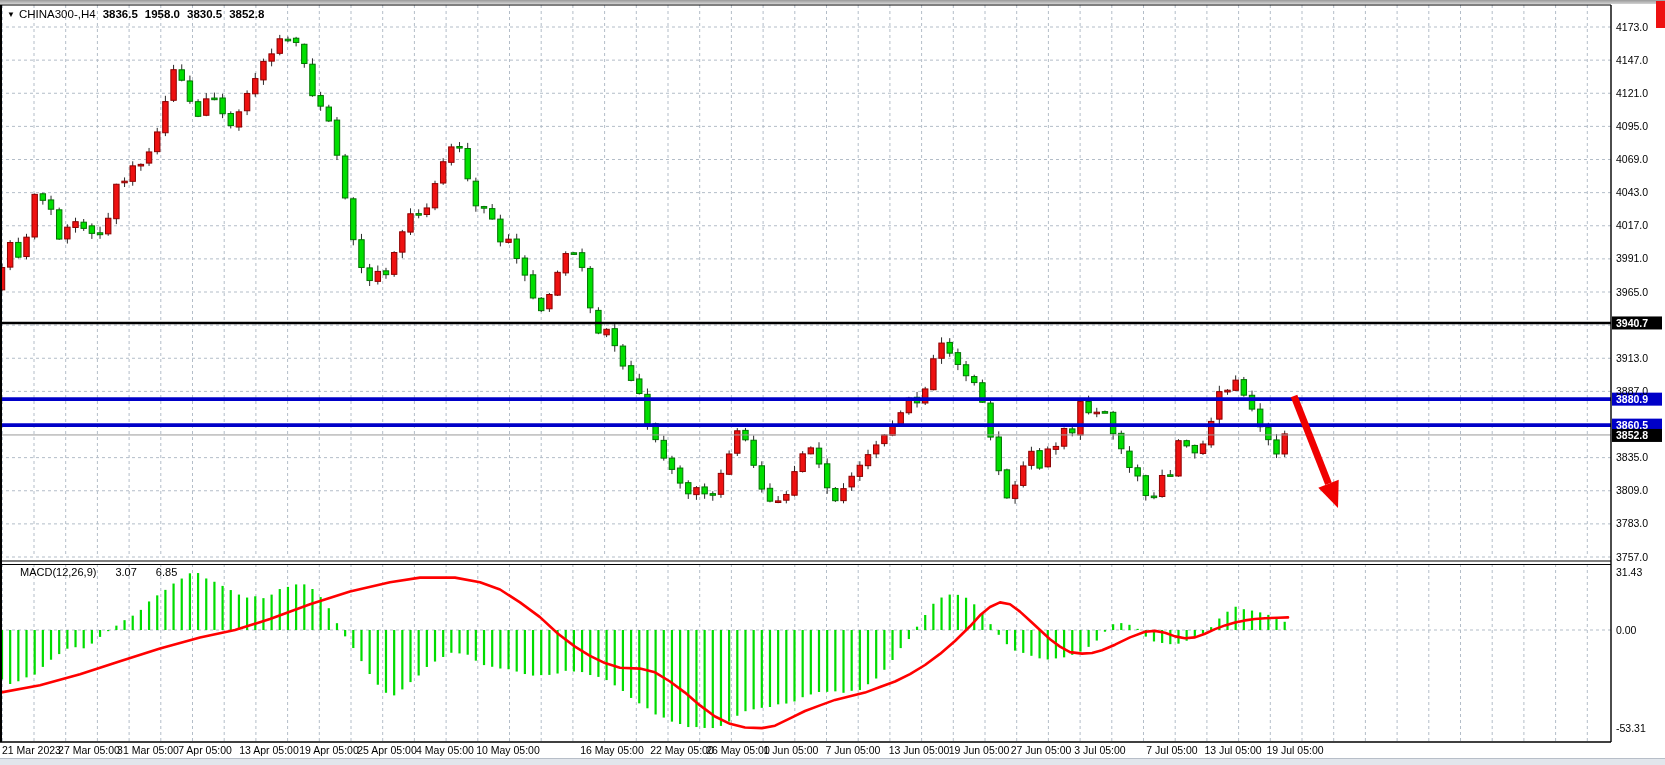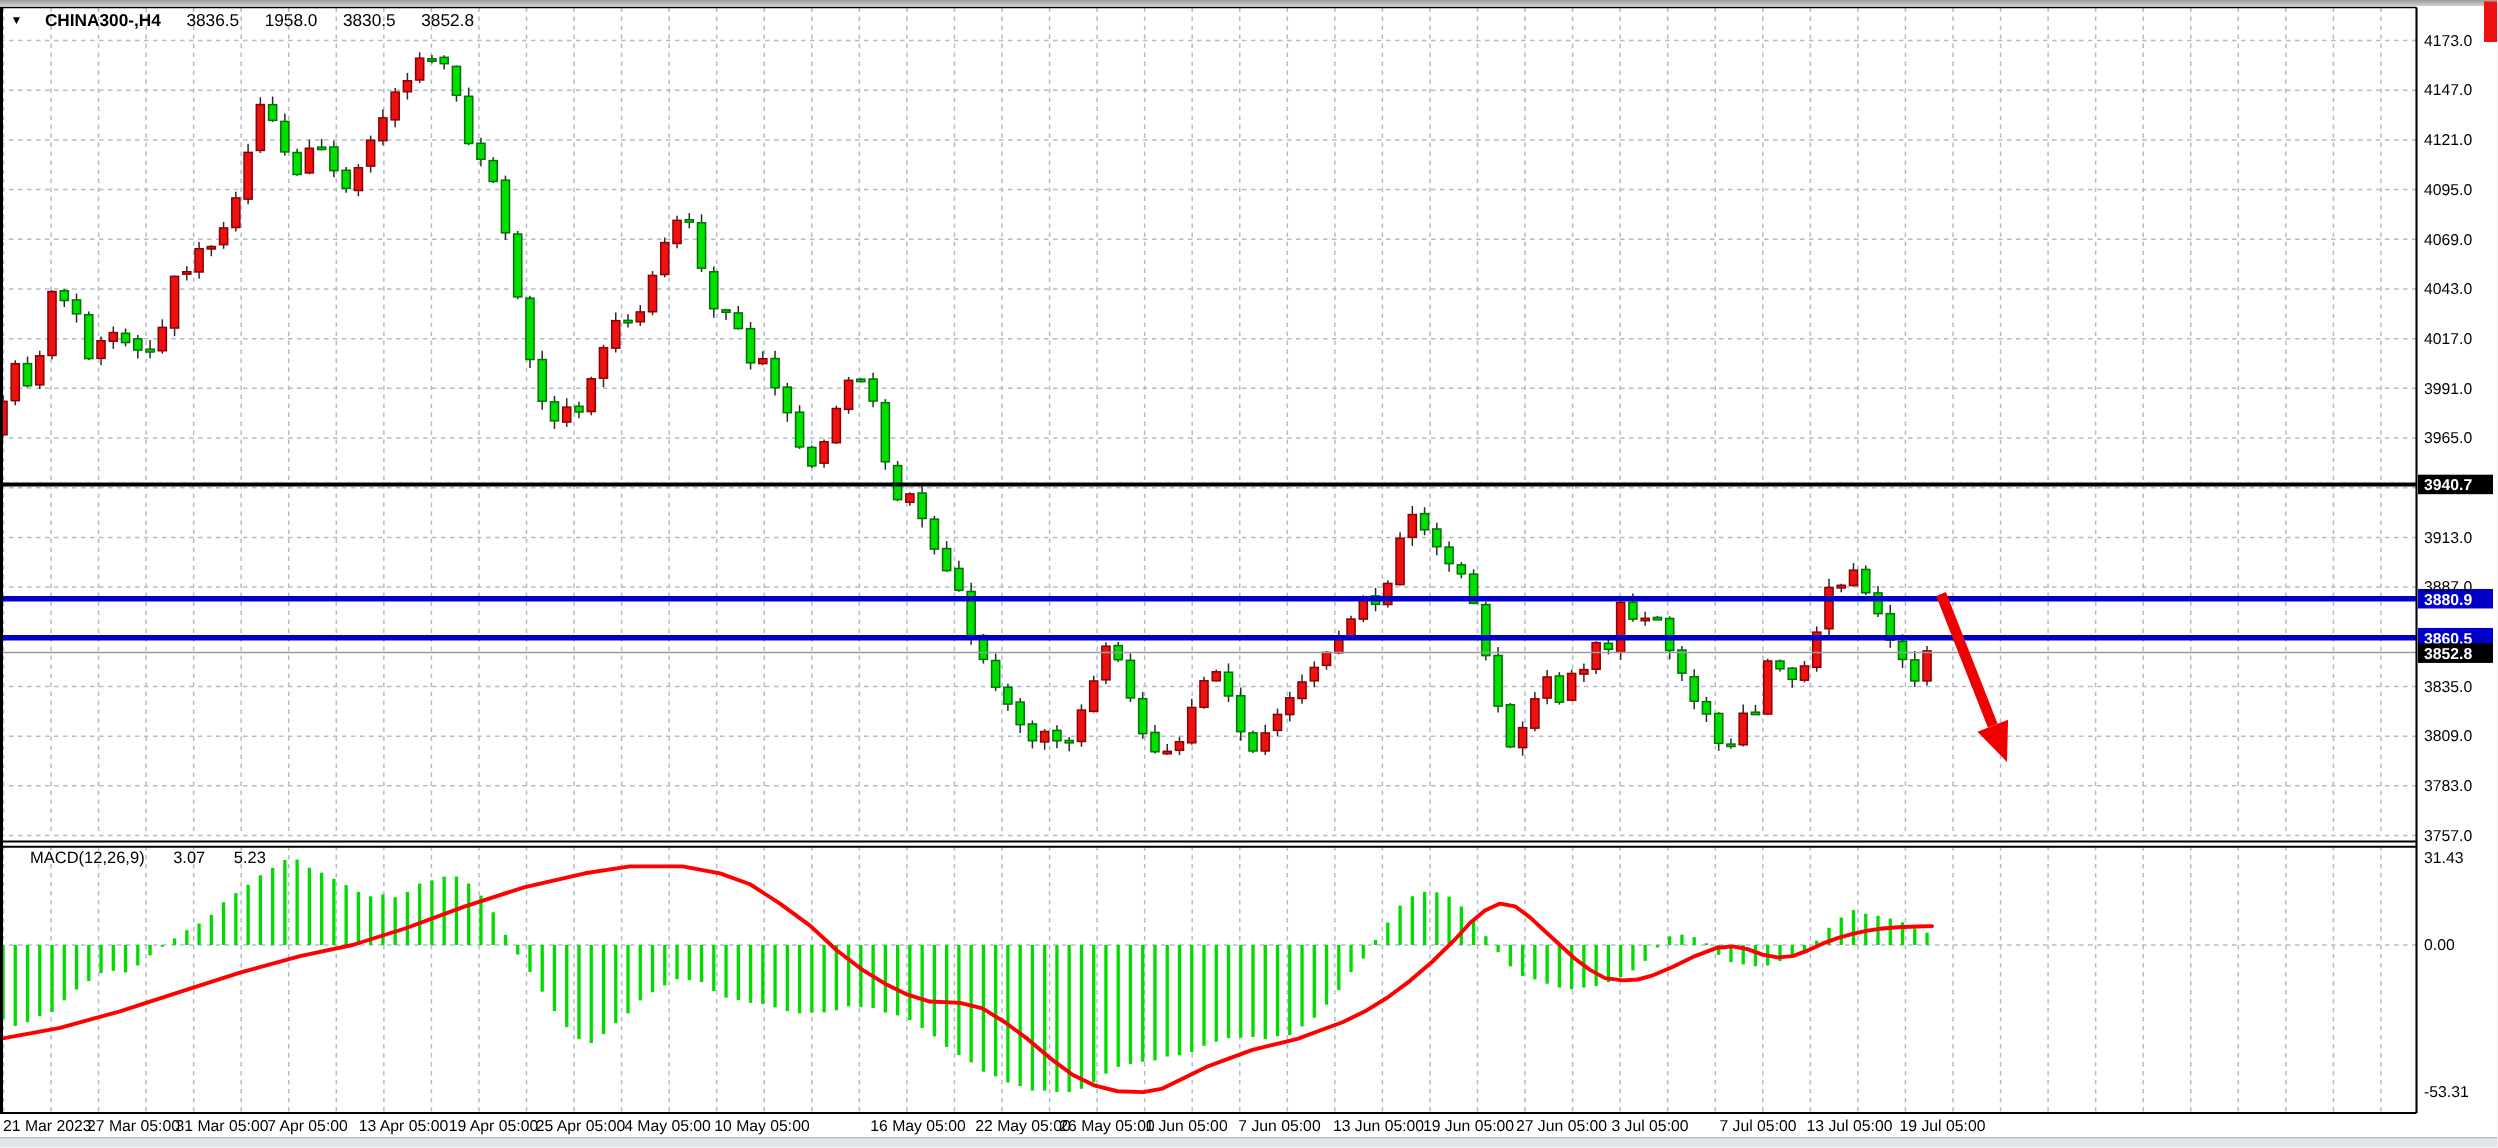--- a/index.html
+++ b/index.html
@@ -4,22 +4,22 @@
 <style>
   html,body{margin:0;padding:0;background:#e9e9e9;}
   .window{position:relative;width:1665px;height:765px;background:#ffffff;
     font-family:"Liberation Sans",sans-serif;overflow:hidden;}
   .top-strip{position:absolute;left:0;top:0;width:1665px;height:4px;
     background:linear-gradient(#9a9a9a,#d2d2d2);}
   .bottom-strip{position:absolute;left:0;top:758px;width:1665px;height:7px;background:#e2e6ec;border-top:1px solid #b7bec8;}
   svg.chart{position:absolute;left:0;top:0;}
   .title{position:absolute;left:7px;top:8px;font-size:11.5px;color:#000;z-index:5;white-space:nowrap;}
   .title .tri{font-size:8px;vertical-align:1px;cursor:pointer;}
-  .title .sym{margin-left:15px;font-weight:700;}
-  .title .num{margin-left:17px;}
+  .title .sym{margin-left:4px;font-weight:400;}
+  .title .num{margin-left:7px;font-weight:bold;}
   .macd-label{position:absolute;left:6px;top:566px;font-size:11px;color:#000;z-index:5;white-space:nowrap;}
   .macd-label span{margin-right:5px;margin-left:14px;}
 </style>
 </head>
 <body>
 
 <div class="window">
   <div class="top-strip"></div>
   <svg class="chart" id="chart-svg" width="1665" height="765" viewBox="0 0 1665 765">
       <g stroke="#b3bdc8" stroke-width="1" stroke-dasharray="3,3">
@@ -699,16 +699,16 @@
         <polygon points="1338.0,508.0 1318.3,487.8 1338.7,479.8"></polygon>
       </g>
       <rect x="1656" y="1" width="9" height="27" fill="#ee1111"></rect>
       <rect x="1612" y="5" width="53" height="737" fill="transparent"></rect>
       <rect x="0" y="743" width="1611" height="15" fill="transparent"></rect>
     </svg>
   <div class="title">
     <span class="tri">▼</span><span class="sym">CHINA300-,H4</span><span class="num">3836.5</span><span class="num">1958.0</span><span class="num">3830.5</span><span class="num">3852.8</span>
   </div>
   <div class="macd-label">
-    <span>MACD(12,26,9)</span><span>3.07</span><span>5.23</span>
+    <span>MACD(12,26,9)</span><span>3.07</span><span>6.85</span>
   </div>
   <div class="bottom-strip"></div>
 </div>
 
 </body></html>

